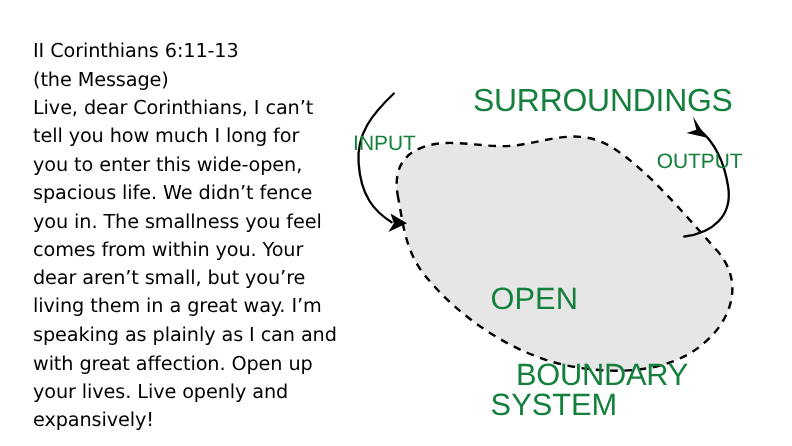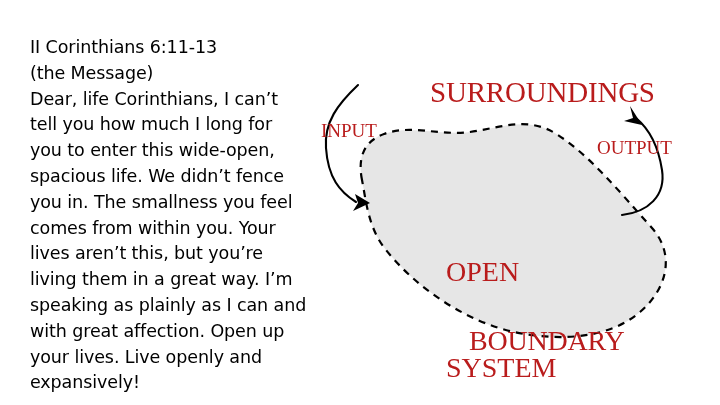--- a/index.html
+++ b/index.html
@@ -39,22 +39,22 @@
     top: 60px;
     width: 420px;
     height: 310px;
   }
   #diagram svg {
     display: block;
   }
 
   .dlabel {
     position: absolute;
-    color: #b91c1c;
-    font-family: Liberation Serif, serif;
+    color: #15803d;
+    font-family: Liberation Sans, sans-serif;
     white-space: pre;
   }
   #label-surroundings {
     left: 430px;
     top: 76px;
     font-size: 29px;
     letter-spacing: -0.2px;
   }
   #label-input {
     left: 321px;
@@ -81,27 +81,27 @@
   }
 </style>
 </head>
 <body>
 
 <div id="slide">
 
   <div id="scripture">
     <div class="line">II Corinthians 6:11-13</div>
     <div class="line">(the Message)</div>
-    <div class="line">Dear, life Corinthians, I can’t</div>
+    <div class="line">Live, dear Corinthians, I can’t</div>
     <div class="line">tell you how much I long for</div>
     <div class="line">you to enter this wide-open,</div>
     <div class="line">spacious life. We didn’t fence</div>
     <div class="line">you in. The smallness you feel</div>
     <div class="line">comes from within you. Your</div>
-    <div class="line">lives aren’t this, but you’re</div>
+    <div class="line">dear aren’t small, but you’re</div>
     <div class="line">living them in a great way. I’m</div>
     <div class="line">speaking as plainly as I can and</div>
     <div class="line">with great affection. Open up</div>
     <div class="line">your lives. Live openly and</div>
     <div class="line">expansively!</div>
   </div>
 
   <div id="diagram">
     <svg width="420" height="310" viewBox="0 0 420 310" xmlns="http://www.w3.org/2000/svg">
 

